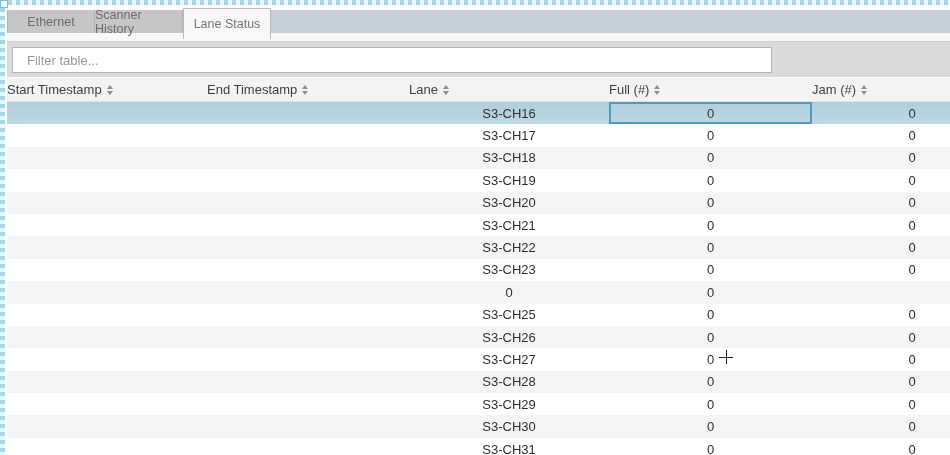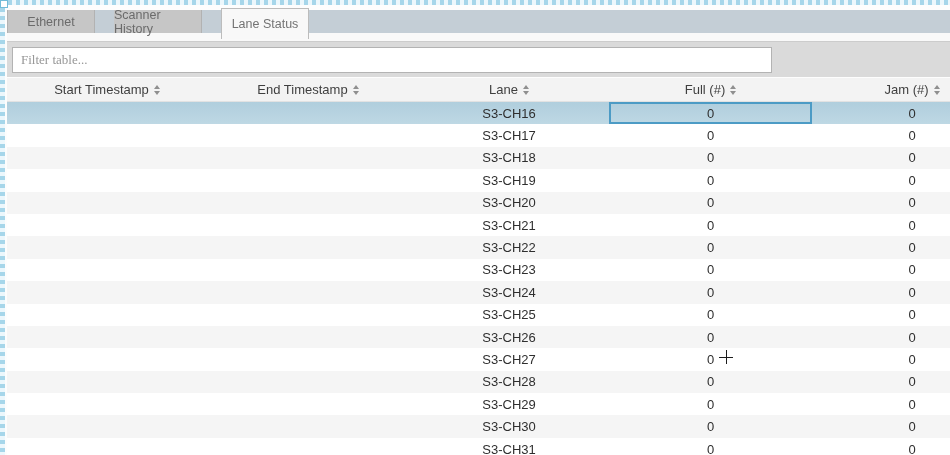--- a/index.html
+++ b/index.html
@@ -10,43 +10,43 @@
   
   .ants-top { position:absolute; left:0; top:0; width:950px; height:5px;
     background:repeating-linear-gradient(90deg,#a6d6ea 0 4px,#ecf7fc 4px 8px); }
   .ants-left { position:absolute; left:0; top:0; width:5px; height:455px;
     background:repeating-linear-gradient(180deg,#a6d6ea 0 4px,#ecf7fc 4px 8px); }
   .sel-handle { position:absolute; left:0; top:0; width:8px; height:8px;
     background:#ffffff; border:1px solid #72bcd9; z-index:9; }
 
   
   .tabbar { position:absolute; left:7px; top:10px; width:943px; height:23px;
-    background:#c4ced6; display:flex; align-items:stretch; z-index:2;gap:19px; }
+    background:#c4ced6; display:flex; align-items:stretch; z-index:2; }
   .tab { width:88px; display:flex; align-items:center; justify-content:center;
     font-size:12.5px; color:#6b6b6b; background:#c6c6c6; border-right:1px solid #b2b2b2;
     cursor:default; }
   .tab:first-child { border-left:1px solid #b2b2b2; }
   .tab.active { position:relative; top:-2px; height:31px; background:#f8f8f8;
     color:#737373; border:1px solid #bcbcbc; border-bottom:none; z-index:3; }
 
   .white-strip { position:absolute; left:7px; top:33px; width:943px; height:8px; background:#f9f9f9; }
 
   
   .filterbar { position:absolute; left:7px; top:41px; width:943px; height:36px;
     background:#dadada; border-top:1px solid #cccccc; }
   .filter-input { position:absolute; left:5px; top:5px; width:760px; height:26px;
-    border:1px solid #b3b3b3; background:#ffffff; font-family:Liberation Serif, serif;
-    font-size:13px; color:#444; padding:0 8px; outline:none; }
+    border:1px solid #b3b3b3; background:#ffffff; font-family:Liberation Sans, sans-serif;
+    font-size:13px; color:#444; padding:0 14px; outline:none; }
   .filter-input::placeholder { color:#979797; }
 
   
   .thead-clip { position:absolute; left:7px; top:78px; width:943px; height:24px; overflow:hidden; }
   .thead { display:grid; grid-template-columns:200px 202px 200px 203px 200px; width:1005px;
     height:24px; background:#f3f3f3; border-bottom:1px solid #e2e2e2; }
-  .th { display:flex; align-items:center; justify-content:center; gap:5px;
+  .th { display:flex; align-items:center; justify-content:flex-start; gap:5px;
     font-size:13px; color:#3f3f3f; cursor:default; }
   .sort { display:inline-flex; flex-direction:column; gap:2px; }
   .sort .up { width:0; height:0; border-left:3px solid transparent; border-right:3px solid transparent;
     border-bottom:4px solid #8f8f8f; }
   .sort .dn { width:0; height:0; border-left:3px solid transparent; border-right:3px solid transparent;
     border-top:4px solid #8f8f8f; }
 
   .tbody-clip { position:absolute; left:7px; top:102px; width:943px; height:393px; overflow:hidden; }
   .tr { display:grid; grid-template-columns:200px 202px 200px 203px 200px; width:1005px;
     height:22.4px; background:#ffffff; }
@@ -172,21 +172,20 @@
         <div class="tr">
           <div class="td"></div>
           <div class="td"></div>
           <div class="td">S3-CH23</div>
           <div class="td">0</div>
           <div class="td">0</div>
         </div>
         <div class="tr stripe">
           <div class="td"></div>
           <div class="td"></div>
-          <div class="td">S3-CH24</div>
           <div class="td">0</div>
           <div class="td">0</div>
         </div>
         <div class="tr">
           <div class="td"></div>
           <div class="td"></div>
           <div class="td">S3-CH25</div>
           <div class="td">0</div>
           <div class="td">0</div>
         </div>

